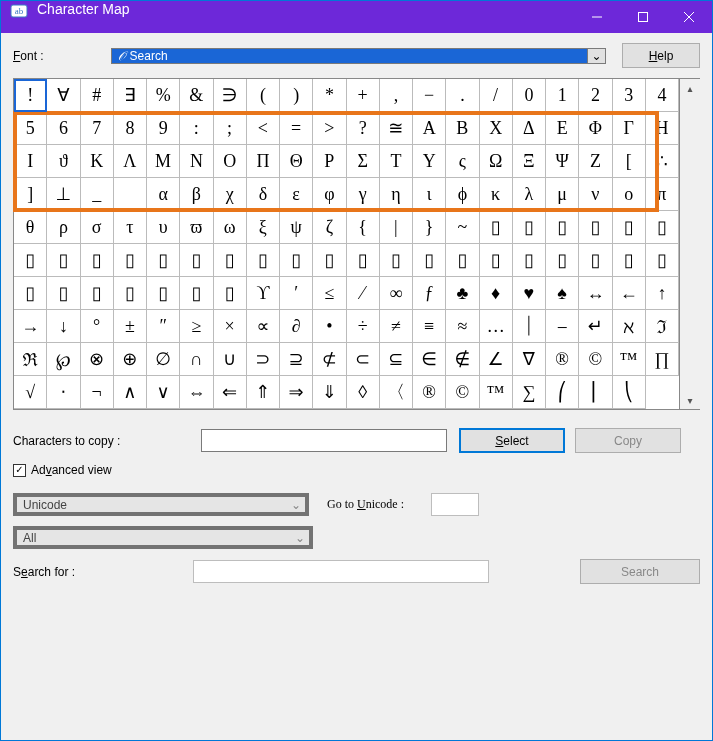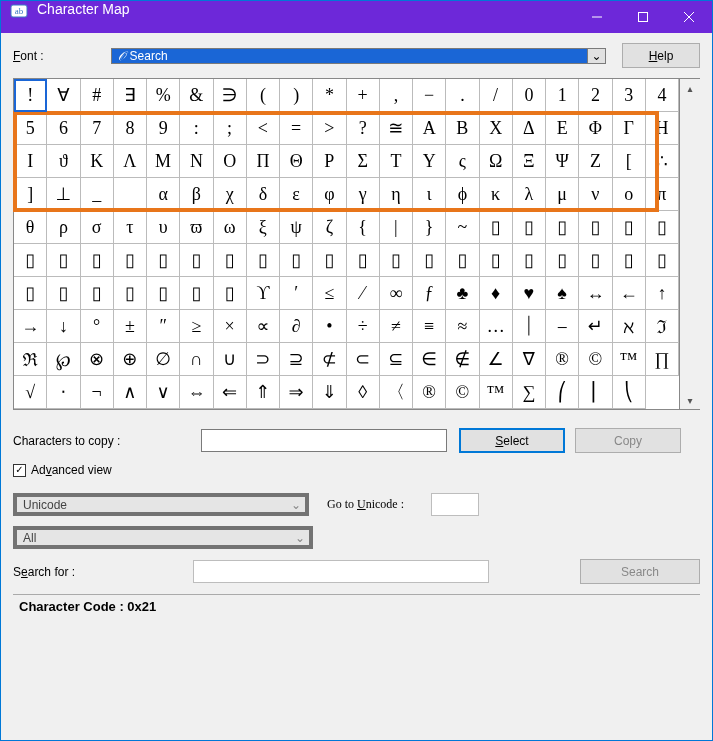--- a/index.html
+++ b/index.html
@@ -326,15 +326,14 @@
 
     <div class="row" style="">
       <label style="width:180px;">S<span class="underline">e</span>arch for :</label>
       <div class="search-input"></div>
       <span style="flex:1"></span>
       <button class="btn" style="width:120px;" disabled="">
           <span>Search</span>
         </button>
     </div>
 
-    <div class="status">Character Code : 0x21</div>
   </div>
 </div>
 
 </body></html>

